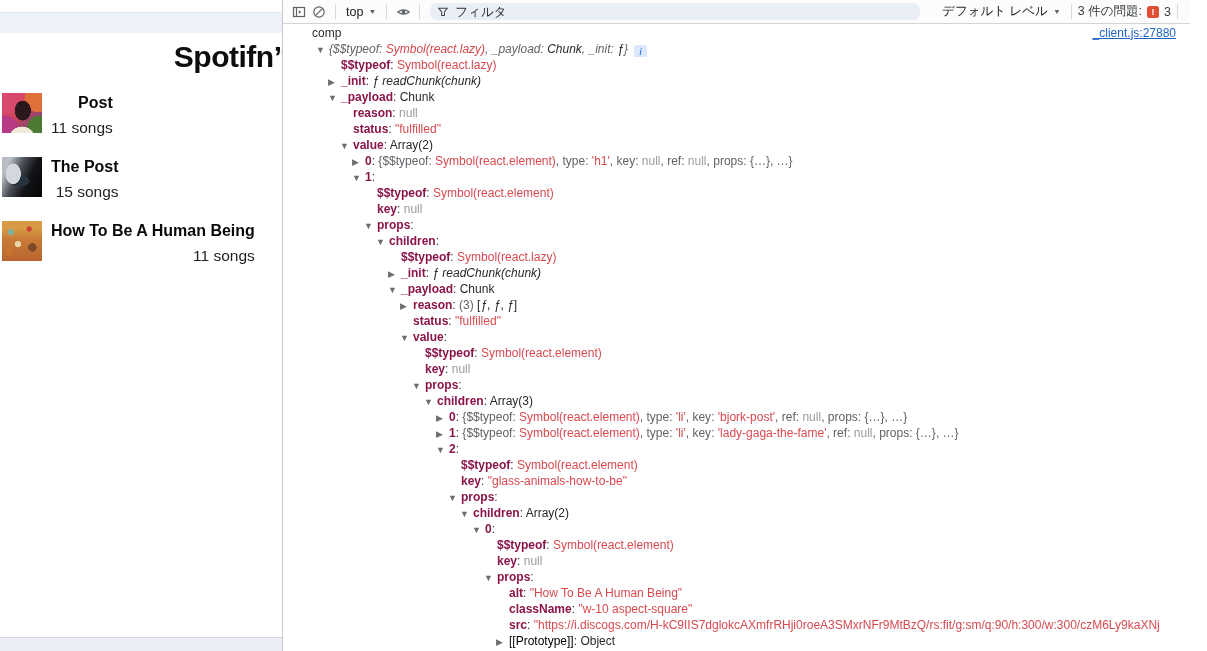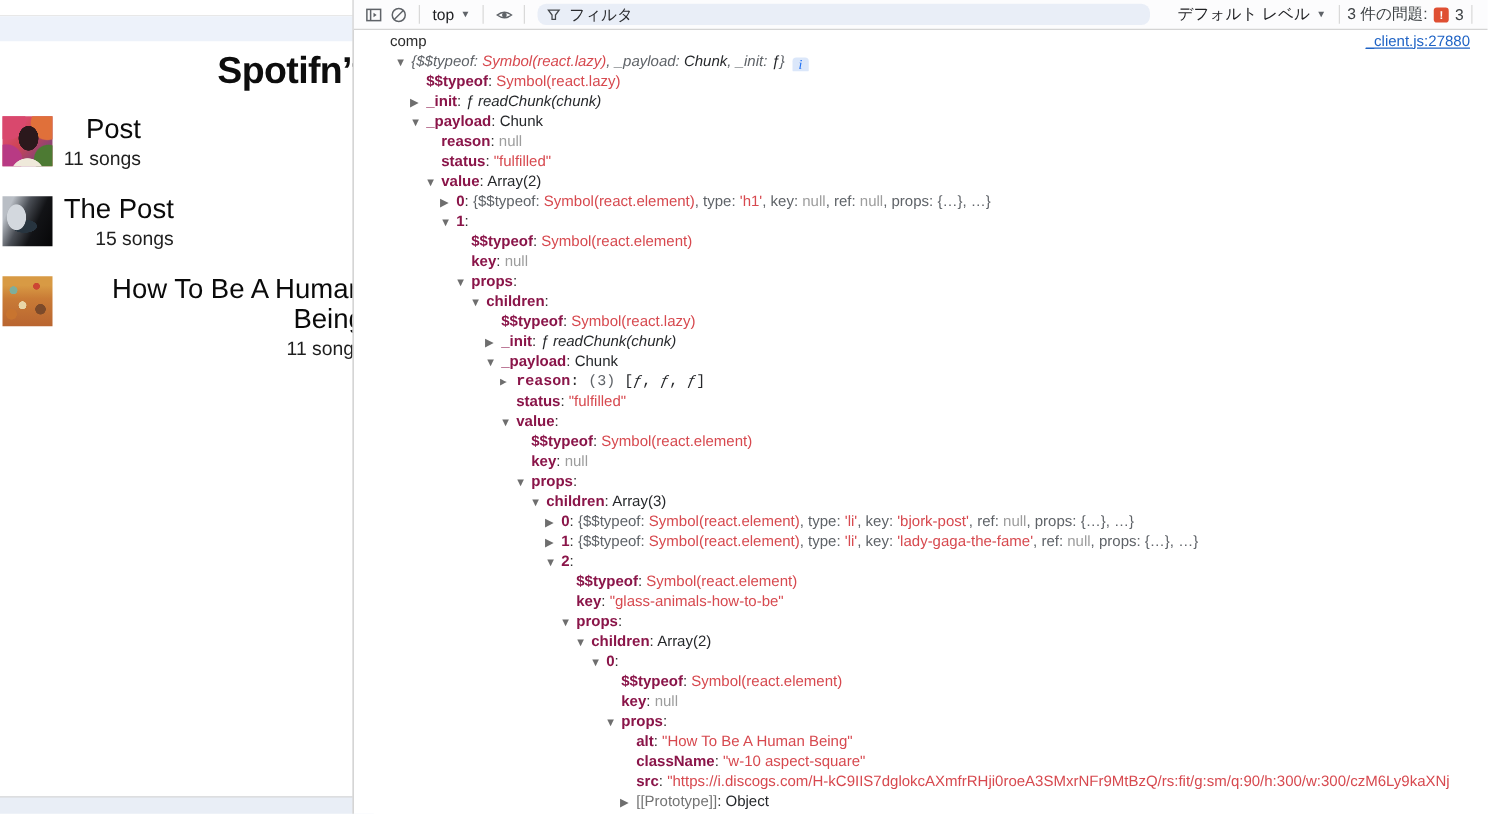--- a/index.html
+++ b/index.html
@@ -28,21 +28,21 @@
       radial-gradient(ellipse 46% 62% at 28% 42%, #d3d8de 0 40%, rgba(0,0,0,0) 43%),
       radial-gradient(ellipse 42% 22% at 44% 60%, #27343f 0 58%, rgba(0,0,0,0) 61%),
       linear-gradient(115deg,#b9bec5 0 16%,#4a4e55 40%,#121316 64%,#060607); }
   .cover.glass { background:
       radial-gradient(circle at 22% 28%, #7fae9b 0 7%, rgba(0,0,0,0) 8%),
       radial-gradient(circle at 68% 20%, #cc4633 0 6%, rgba(0,0,0,0) 7%),
       radial-gradient(circle at 40% 58%, #e8d6a8 0 9%, rgba(0,0,0,0) 10%),
       radial-gradient(circle at 76% 66%, #7c4a2a 0 10%, rgba(0,0,0,0) 11%),
       radial-gradient(circle at 18% 76%, #c8742f 0 9%, rgba(0,0,0,0) 10%),
       linear-gradient(180deg,#d89a44 0 18%,#c97b36 45%,#b96530); }
-  .atitle { font-size:22px; font-weight:400; color:#0a0a0a; line-height:24px; margin-top:-2px; }
+  .atitle { font-size:16px; font-weight:700; color:#0a0a0a; line-height:24px; margin-top:-2px; }
   .asongs { font-size:15.5px; color:#1f1f1f; margin-top:4px; }
 
   
   .devtools { position:absolute; left:282px; top:0; width:908px; height:651px;
               background:#fff; border-left:1px solid #c8c8c8; }
   .dt-toolbar { height:24px; display:flex; align-items:center; padding:0 6px;
                 background:#fcfcfd; border-bottom:1px solid #d4d4d4; font-size:12.5px; color:#202124; }
   .tbtn { width:20px; height:20px; display:flex; align-items:center; justify-content:center; cursor:pointer; }
   .tbtn svg { display:block; }
   .tdiv { width:1px; height:15px; background:#d9d9d9; margin:0 6px; flex:none; }
@@ -60,21 +60,21 @@
   .issues-mark { width:12px; height:12px; border-radius:2.5px; background:#df4f33; color:#fff;
                  font-size:9px; font-weight:700; display:flex; align-items:center; justify-content:center; }
 
   
   .dt-console { position:relative; height:627px; overflow:hidden; font-size:12px; }
   .comp-row { display:flex; align-items:center; height:17px; padding-left:29px; color:#2b2b2b; }
   .src-link { margin-left:auto; margin-right:14px; color:#1f63c5; text-decoration:underline; cursor:pointer; }
   .crow { height:16px; line-height:16px; white-space:nowrap; overflow:hidden; }
   .tw { display:inline-block; width:13px; color:#6e6e6e; font-size:9px; vertical-align:0.5px; cursor:pointer; }
   .ck  { color:#8a1549; font-weight:700; }
-  .ck2 { color:#737373;text-align:right; }
+  .ck2 { color:#000000;text-align:right; }
   .cp  { color:#303030; }
   .cr  { color:#d7494f; }
   .cg  { color:#9d9d9d;text-align:right; }
   .cd  { color:#26282b; }
   .cfn { color:#26282b; font-style:italic; }
   .cpd { color:#5f6368; }
   .cpk { color:#5f6368; }
   .it span { font-style:italic; }
   .it .tw { font-style:normal; }
   .info { display:inline-flex; align-items:center; justify-content:center; width:13px; height:13px;
@@ -181,21 +181,21 @@
         <div class="crow" style="padding-left: 57px;"><span class="tw">▼</span><span class="ck">value</span><span class="cp">: </span><span class="cd">Array(2)</span></div>
         <div class="crow" style="padding-left: 69px;"><span class="tw">▶</span><span class="ck">0</span><span class="cp">: </span><span class="cpd">{</span><span class="cpk">$$typeof</span><span class="cpd">: </span><span class="cr">Symbol(react.element)</span><span class="cpd">, </span><span class="cpk">type</span><span class="cpd">: </span><span class="cr">'h1'</span><span class="cpd">, </span><span class="cpk">key</span><span class="cpd">: </span><span class="cg">null</span><span class="cpd">, </span><span class="cpk">ref</span><span class="cpd">: </span><span class="cg">null</span><span class="cpd">, </span><span class="cpk">props</span><span class="cpd">: </span><span class="cpd">{…}, …}</span></div>
         <div class="crow" style="padding-left: 69px;"><span class="tw">▼</span><span class="ck">1</span><span class="cp">: </span></div>
         <div class="crow" style="padding-left: 81px;"><span class="tw"></span><span class="ck">$$typeof</span><span class="cp">: </span><span class="cr">Symbol(react.element)</span></div>
         <div class="crow" style="padding-left: 81px;"><span class="tw"></span><span class="ck">key</span><span class="cp">: </span><span class="cg">null</span></div>
         <div class="crow" style="padding-left: 81px;"><span class="tw">▼</span><span class="ck">props</span><span class="cp">:</span></div>
         <div class="crow" style="padding-left: 93px;"><span class="tw">▼</span><span class="ck">children</span><span class="cp">:</span></div>
         <div class="crow" style="padding-left: 105px;"><span class="tw"></span><span class="ck">$$typeof</span><span class="cp">: </span><span class="cr">Symbol(react.lazy)</span></div>
         <div class="crow" style="padding-left: 105px;"><span class="tw">▶</span><span class="ck">_init</span><span class="cp">: </span><span class="cfn">ƒ readChunk(chunk)</span></div>
         <div class="crow" style="padding-left: 105px;"><span class="tw">▼</span><span class="ck">_payload</span><span class="cp">: </span><span class="cd">Chunk</span></div>
-        <div class="crow" style="padding-left: 117px; font-family: Liberation Mono, monospace;"><span class="tw">▶</span><span class="ck">reason</span><span class="cp">: </span><span class="cpd">(3) </span><span class="cd">[</span><span class="cfn">ƒ</span><span class="cd">, </span><span class="cfn">ƒ</span><span class="cd">, </span><span class="cfn">ƒ</span><span class="cd">]</span></div>
+        <div class="crow" style="padding-left: 117px;"><span class="tw">▶</span><span class="ck">reason</span><span class="cp">: </span><span class="cpd">(3) </span><span class="cd">[</span><span class="cfn">ƒ</span><span class="cd">, </span><span class="cfn">ƒ</span><span class="cd">, </span><span class="cfn">ƒ</span><span class="cd">]</span></div>
         <div class="crow" style="padding-left: 117px;"><span class="tw"></span><span class="ck">status</span><span class="cp">: </span><span class="cr">"fulfilled"</span></div>
         <div class="crow" style="padding-left: 117px;"><span class="tw">▼</span><span class="ck">value</span><span class="cp">:</span></div>
         <div class="crow" style="padding-left: 129px;"><span class="tw"></span><span class="ck">$$typeof</span><span class="cp">: </span><span class="cr">Symbol(react.element)</span></div>
         <div class="crow" style="padding-left: 129px;"><span class="tw"></span><span class="ck">key</span><span class="cp">: </span><span class="cg">null</span></div>
         <div class="crow" style="padding-left: 129px;"><span class="tw">▼</span><span class="ck">props</span><span class="cp">:</span></div>
         <div class="crow" style="padding-left: 141px;"><span class="tw">▼</span><span class="ck">children</span><span class="cp">: </span><span class="cd">Array(3)</span></div>
         <div class="crow" style="padding-left: 153px;"><span class="tw">▶</span><span class="ck">0</span><span class="cp">: </span><span class="cpd">{</span><span class="cpk">$$typeof</span><span class="cpd">: </span><span class="cr">Symbol(react.element)</span><span class="cpd">, </span><span class="cpk">type</span><span class="cpd">: </span><span class="cr">'li'</span><span class="cpd">, </span><span class="cpk">key</span><span class="cpd">: </span><span class="cr">'bjork-post'</span><span class="cpd">, </span><span class="cpk">ref</span><span class="cpd">: </span><span class="cg">null</span><span class="cpd">, </span><span class="cpk">props</span><span class="cpd">: </span><span class="cpd">{…}, …}</span></div>
         <div class="crow" style="padding-left: 153px;"><span class="tw">▶</span><span class="ck">1</span><span class="cp">: </span><span class="cpd">{</span><span class="cpk">$$typeof</span><span class="cpd">: </span><span class="cr">Symbol(react.element)</span><span class="cpd">, </span><span class="cpk">type</span><span class="cpd">: </span><span class="cr">'li'</span><span class="cpd">, </span><span class="cpk">key</span><span class="cpd">: </span><span class="cr">'lady-gaga-the-fame'</span><span class="cpd">, </span><span class="cpk">ref</span><span class="cpd">: </span><span class="cg">null</span><span class="cpd">, </span><span class="cpk">props</span><span class="cpd">: </span><span class="cpd">{…}, …}</span></div>
         <div class="crow" style="padding-left: 153px;"><span class="tw">▼</span><span class="ck">2</span><span class="cp">: </span></div>
         <div class="crow" style="padding-left: 165px;"><span class="tw"></span><span class="ck">$$typeof</span><span class="cp">: </span><span class="cr">Symbol(react.element)</span></div>

